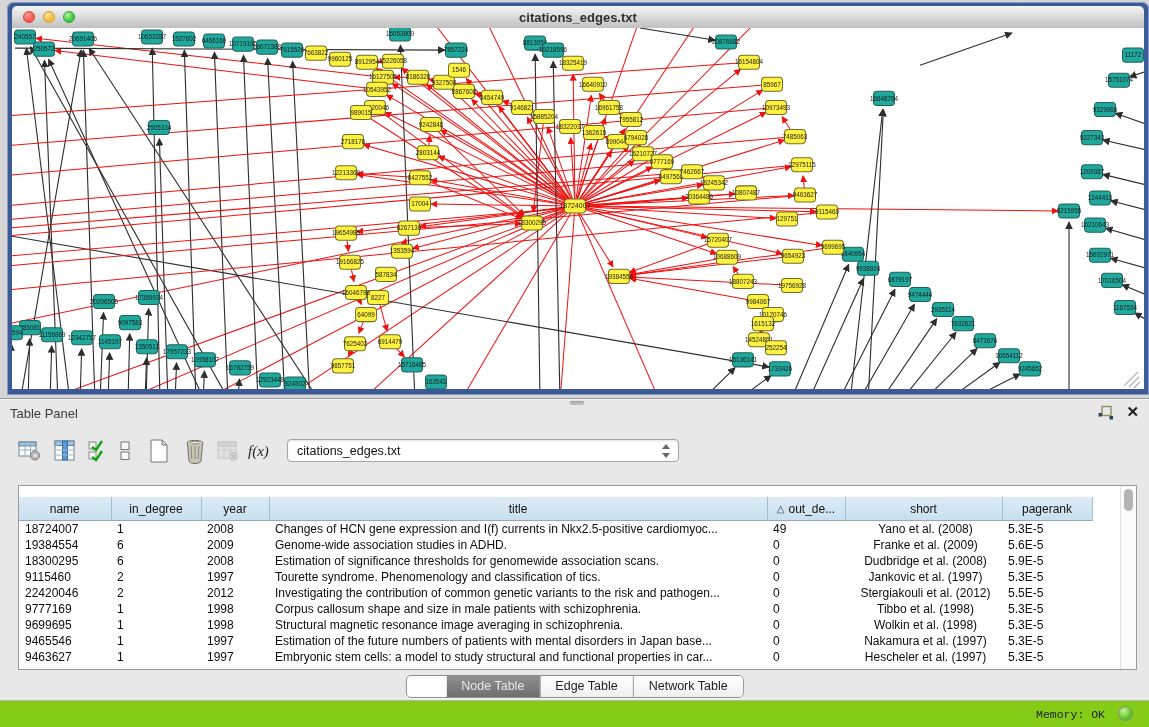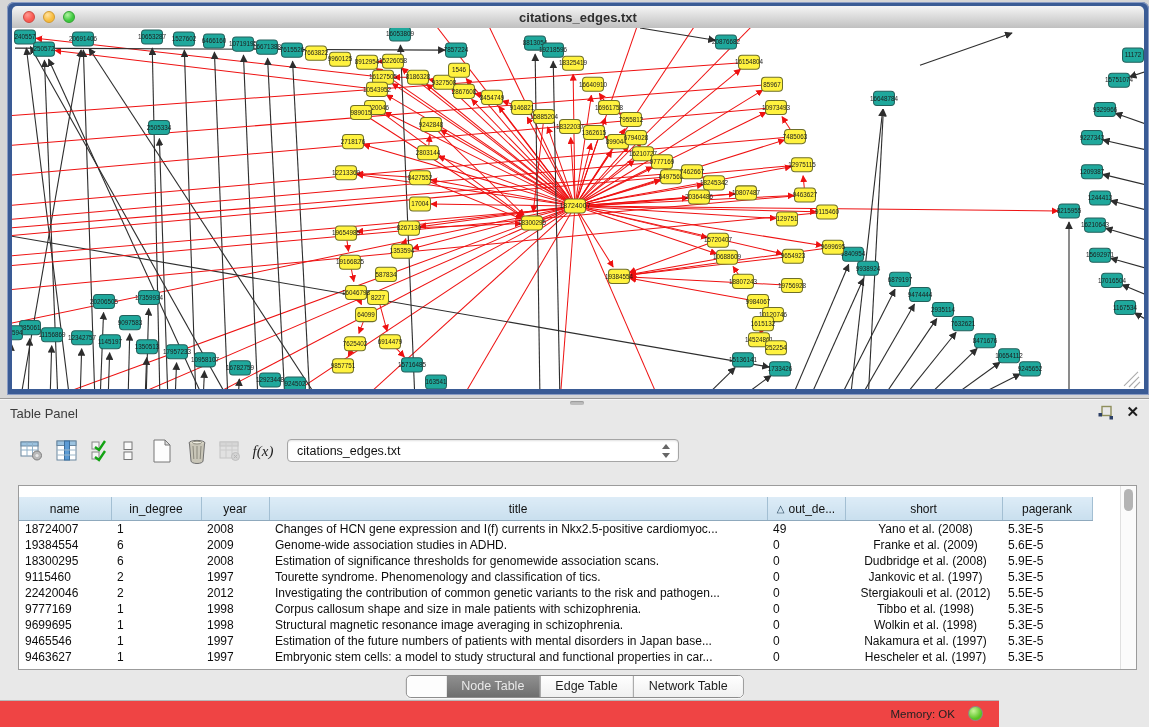--- a/index.html
+++ b/index.html
@@ -18,21 +18,21 @@
   .net-canvas svg{display:block;width:100%;height:100%;}
 
   
   .table-panel{position:absolute;left:0;top:398px;width:1149px;height:329px;background:#e8e8e8;border-top:1px solid #9a9a9a;box-shadow:inset 0 1px 0 #f6f6f6;}
   .panel-title{position:absolute;left:10px;top:7px;font-size:13px;color:#3c3c3c;}
   .panel-grip{position:absolute;left:570px;top:2px;width:14px;height:4px;border-radius:2px;background:#bdbdbd;box-shadow:inset 0 1px 1px #999;}
   .float-btn{position:absolute;right:34px;top:6px;width:18px;height:16px;cursor:pointer;}
   .close-btn{position:absolute;right:10px;top:4px;font-size:15px;font-weight:bold;color:#1c1c1c;cursor:pointer;line-height:18px;}
 
   .toolbar{position:absolute;left:0;top:30px;height:44px;right:0;}
-  .tool-btn{position:absolute;top:8px;width:28px;height:28px;display:flex;align-items:center;justify-content:center;cursor:pointer;}
+  .tool-btn{position:absolute;top:8px;width:28px;height:28px;display:flex;align-items:center;justify-content:flex-start;cursor:pointer;}
   .fx{font-family:"Liberation Serif",serif;font-style:italic;font-size:15px;color:#222;}
   .combo{position:absolute;left:287px;top:10px;width:392px;height:23px;background:#fff;border:1px solid #a5a5a5;border-radius:4px;box-shadow:inset 0 1px 2px rgba(0,0,0,.12);font-size:12.5px;color:#111;line-height:23px;padding-left:9px;box-sizing:border-box;cursor:pointer;}
   .combo .stepper{position:absolute;right:7px;top:3px;width:9px;height:16px;}
   .combo .stepper b{position:absolute;left:0;width:0;height:0;border-left:4.5px solid transparent;border-right:4.5px solid transparent;}
   .combo .stepper .up{top:1px;border-bottom:5px solid #666;}
   .combo .stepper .dn{bottom:1px;border-top:5px solid #666;}
 
   .tablewrap{position:absolute;left:18px;top:86px;width:1117px;height:183px;background:#fff;border:1px solid #9b9b9b;overflow:hidden;}
   table.grid{border-collapse:collapse;table-layout:fixed;width:1073px;font-size:12px;color:#0d0d0d;margin-top:11px;}
   .grid col.c0{width:92px}.grid col.c1{width:90px}.grid col.c2{width:68px}.grid col.c3{width:498px}.grid col.c4{width:78px}.grid col.c5{width:157px}.grid col.c6{width:90px}
@@ -41,21 +41,21 @@
   .grid td.c5{text-align:center;}
   .sort-tri{display:inline-block;margin-right:4px;color:#1d3c55;font-size:10px;transform:translateY(-1px);}
   .vscroll{position:absolute;right:0;top:0;bottom:0;width:15px;background:#fbfbfb;border-left:1px solid #e0e0e0;}
   .vthumb{position:absolute;left:3px;top:3px;width:9px;height:22px;border-radius:5px;background:#b4b4b4;cursor:pointer;}
 
   .tabsbar{position:absolute;left:50%;transform:translateX(-50%);top:276px;display:flex;border:1px solid #8d8d8d;border-radius:5px;overflow:hidden;background:#fdfdfd;box-shadow:0 1px 0 rgba(255,255,255,.7);}
   .tabseg{padding:0 15px;height:21px;line-height:21px;font-size:12.5px;color:#1e1e1e;border-left:1px solid #9c9c9c;cursor:pointer;background:linear-gradient(#ffffff,#f0f0f0);}
   .tabseg:first-child{border-left:none;margin-left:40px;}
   .tabseg.sel{background:linear-gradient(#8f8f8f,#6f6f6f);color:#e9e9e9;}
 
-  .statusbar{position:absolute;left:0;bottom:0;width:999px;height:27px;background:#ef4444;border-top:1px solid #b7b7b7;}
+  .statusbar{position:absolute;left:0;bottom:0;width:1149px;height:27px;background:#84cc16;border-top:1px solid #b7b7b7;font-family:Liberation Mono, monospace;}
   .mem-label{position:absolute;right:44px;top:7px;font-size:11.5px;color:#222;}
   .mem-dot{position:absolute;right:16px;top:5px;width:15px;height:15px;border-radius:50%;background:radial-gradient(circle at 35% 30%,#c9f59a,#58c322 65%);border:1px solid #8a8a8a;box-sizing:border-box;}
 </style>
 </head>
 <body>
 
 <div id="app">
 
   <div class="net-window">
     <div class="titlebar">

